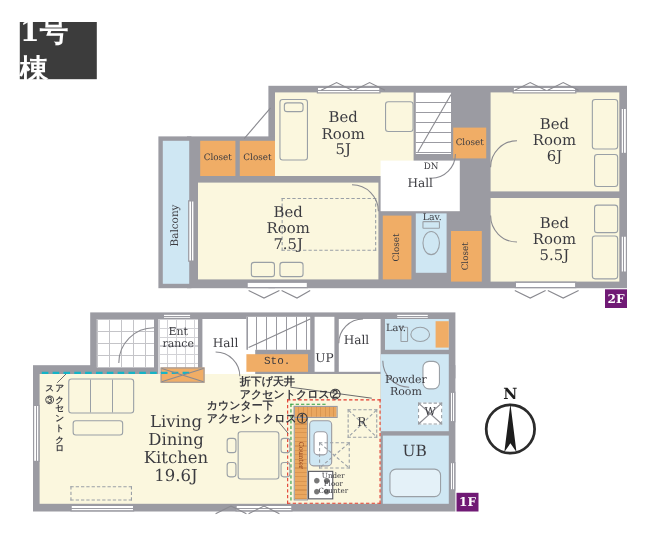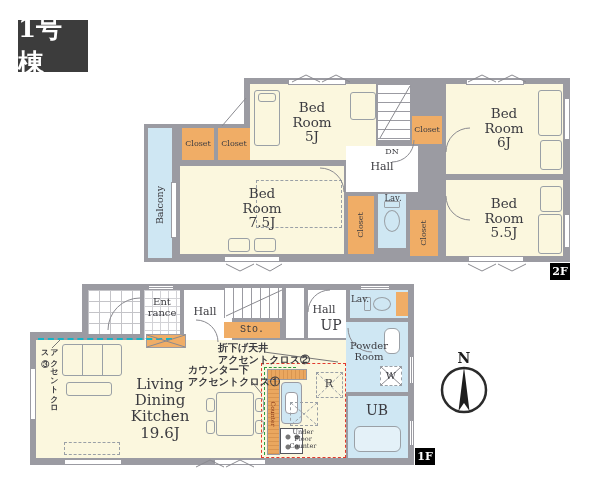--- a/index.html
+++ b/index.html
@@ -8,21 +8,21 @@
   .abs{position:absolute;box-sizing:border-box;}
   .wall{background:#9b9ba2;}
   .cream{background:#fbf7de;}
   .white{background:#ffffff;}
   .orange{background:#f0ad66;}
   .blue{background:#cfe7f3;}
   .lbl{position:absolute;transform:translate(-50%,-50%);text-align:center;
        line-height:1.08;white-space:nowrap;}
   .rot{transform:translate(-50%,-50%) rotate(-90deg);}
   .rotcw{transform:translate(-50%,-50%) rotate(90deg);}
-  .badge{background:#000000;color:#fff;display:flex;align-items:center;justify-content:center;
+  .badge{background:#701a75;color:#fff;display:flex;align-items:center;justify-content:center;
          font-size:11px;font-weight:bold;}
   .winh{background:linear-gradient(to bottom,#fff 42%,#9b9ba2 42%,#9b9ba2 58%,#fff 58%);
         border:1px solid #9b9ba2;}
   .winv{background:linear-gradient(to right,#fff 42%,#9b9ba2 42%,#9b9ba2 58%,#fff 58%);
         border:1px solid #9b9ba2;}
   .furn{border:1px solid #9aa0a6;border-radius:3px;background:transparent;}
   .dash{border:1px dashed #9aa0a6;border-radius:0;}
   .grid{background-color:#fff;background-image:
         repeating-linear-gradient(to right,#c4c4c8 0 1px,transparent 1px 11px),
         repeating-linear-gradient(to bottom,#c4c4c8 0 1px,transparent 1px 11px);}
@@ -218,21 +218,21 @@
 <div class="abs badge" style="left:550px;top:263px;width:20px;height:17px;">
   <span>2F</span>
 </div>
 
 <div class="lbl" style="left:162px;top:308px;font-size:10px;">
   <div>Ent</div>
     <div>rance</div>
 </div>
 <div class="lbl" style="left:205px;top:312px;font-size:11px;">Hall</div>
 <div class="lbl" style="left:252px;top:330px;font-size:10px;font-family:Liberation Mono, monospace;">Sto.</div>
-<div class="lbl" style="left:295px;top:326px;font-size:14px;margin-left:36px;">UP</div>
+<div class="lbl" style="left:295px;top:326px;font-size:11px;">UP</div>
 <div class="lbl" style="left:324px;top:310px;font-size:11px;">Hall</div>
 <div class="lbl" style="left:360px;top:300px;font-size:9px;">Lav.</div>
 <div class="lbl" style="left:369px;top:352px;font-size:10px;">
   <div>Powder</div>
     <div>Room</div>
 </div>
 <div class="lbl" style="left:160px;top:408px;font-size:15px;">
   <div>Living</div>
     <div>Dining</div>
     <div>Kitchen</div>

